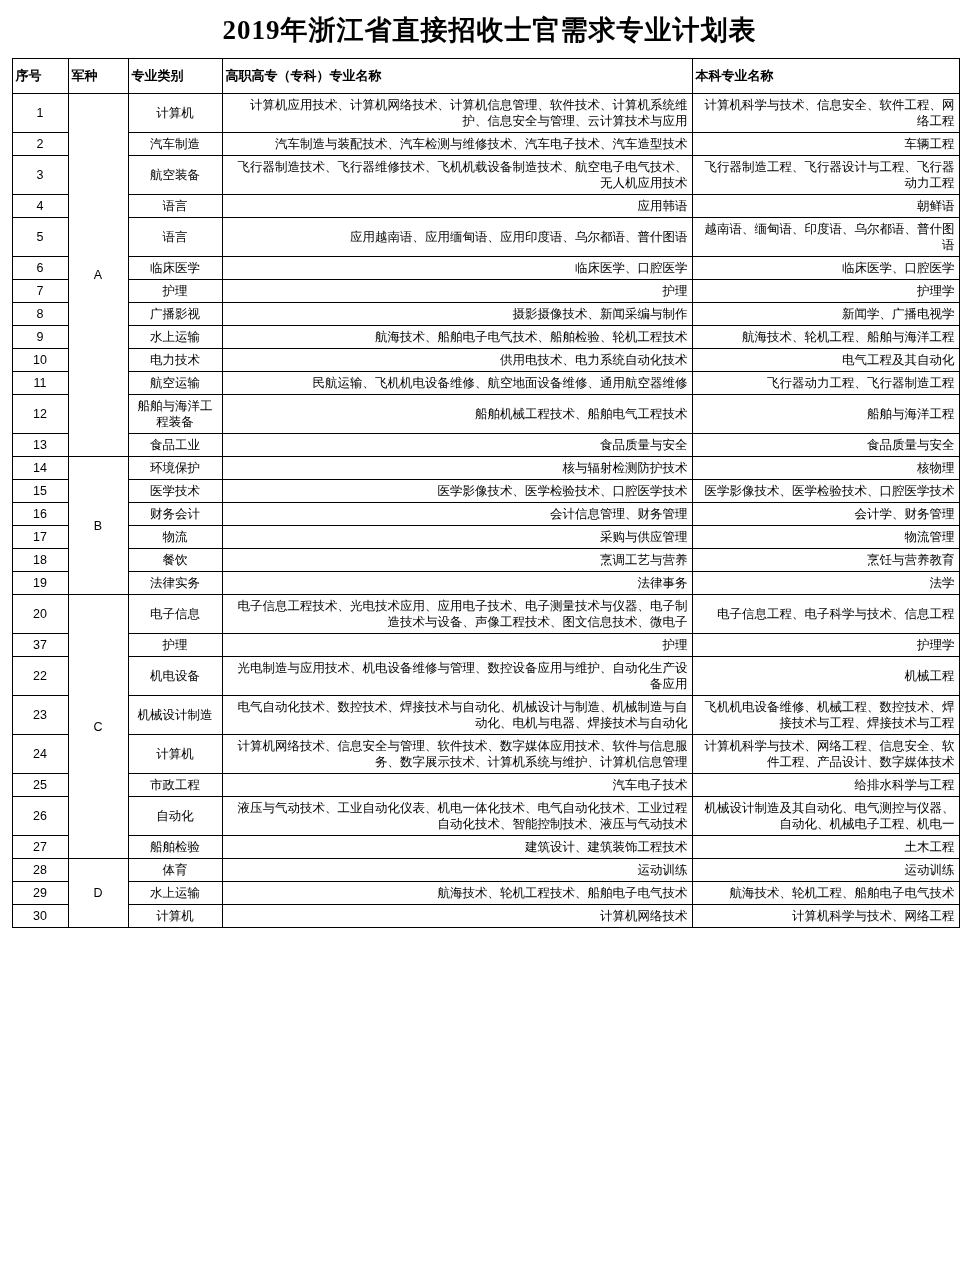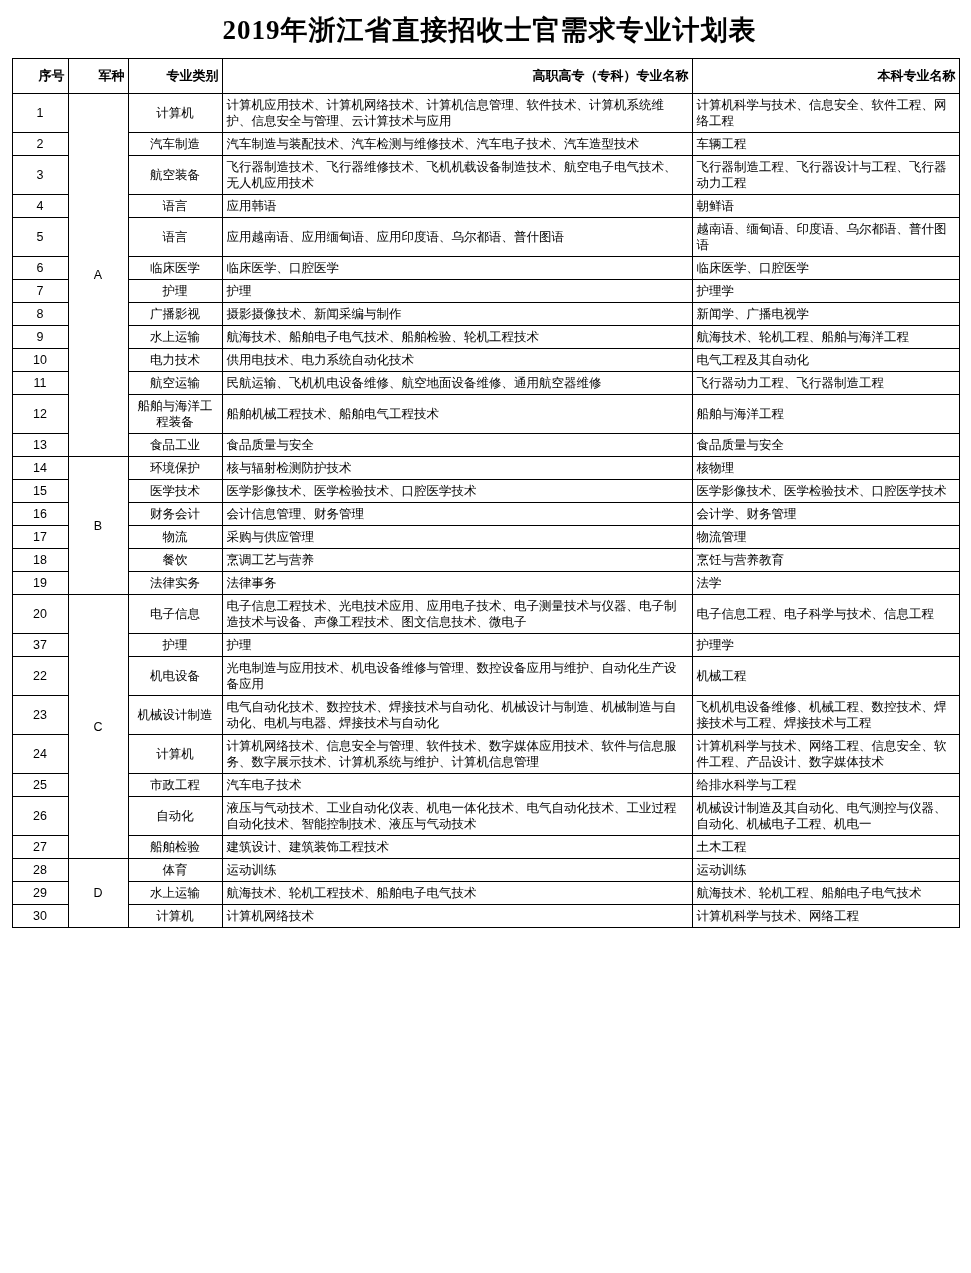--- a/index.html
+++ b/index.html
@@ -37,37 +37,37 @@
   }
   table.plan th, table.plan td {
     border: 1px solid #000;
     font-size: 12.5px;
     line-height: 1.28;
     padding: 3px 4px;
     vertical-align: middle;
     word-break: break-all;
   }
   table.plan thead th {
-    text-align: right;
+    text-align: left;
     font-weight: bold;
     font-size: 13px;
     height: 26px;
     padding: 4px 3px;
   }
   col.c-no    { width: 56px; }
   col.c-svc   { width: 60px; }
   col.c-cat   { width: 94px; }
   col.c-voc   { width: 470px; }
   col.c-und   { width: 267px; }
 
   td.no, td.svc, td.cat {
     text-align: center;
   }
   td.voc, td.und {
-    text-align: left;
+    text-align: right;
     margin-left: 12px;
   }
   td.svc {
     font-weight: normal;
     font-size: 13px;
   }
 </style>
 </head>
 <body>
 

